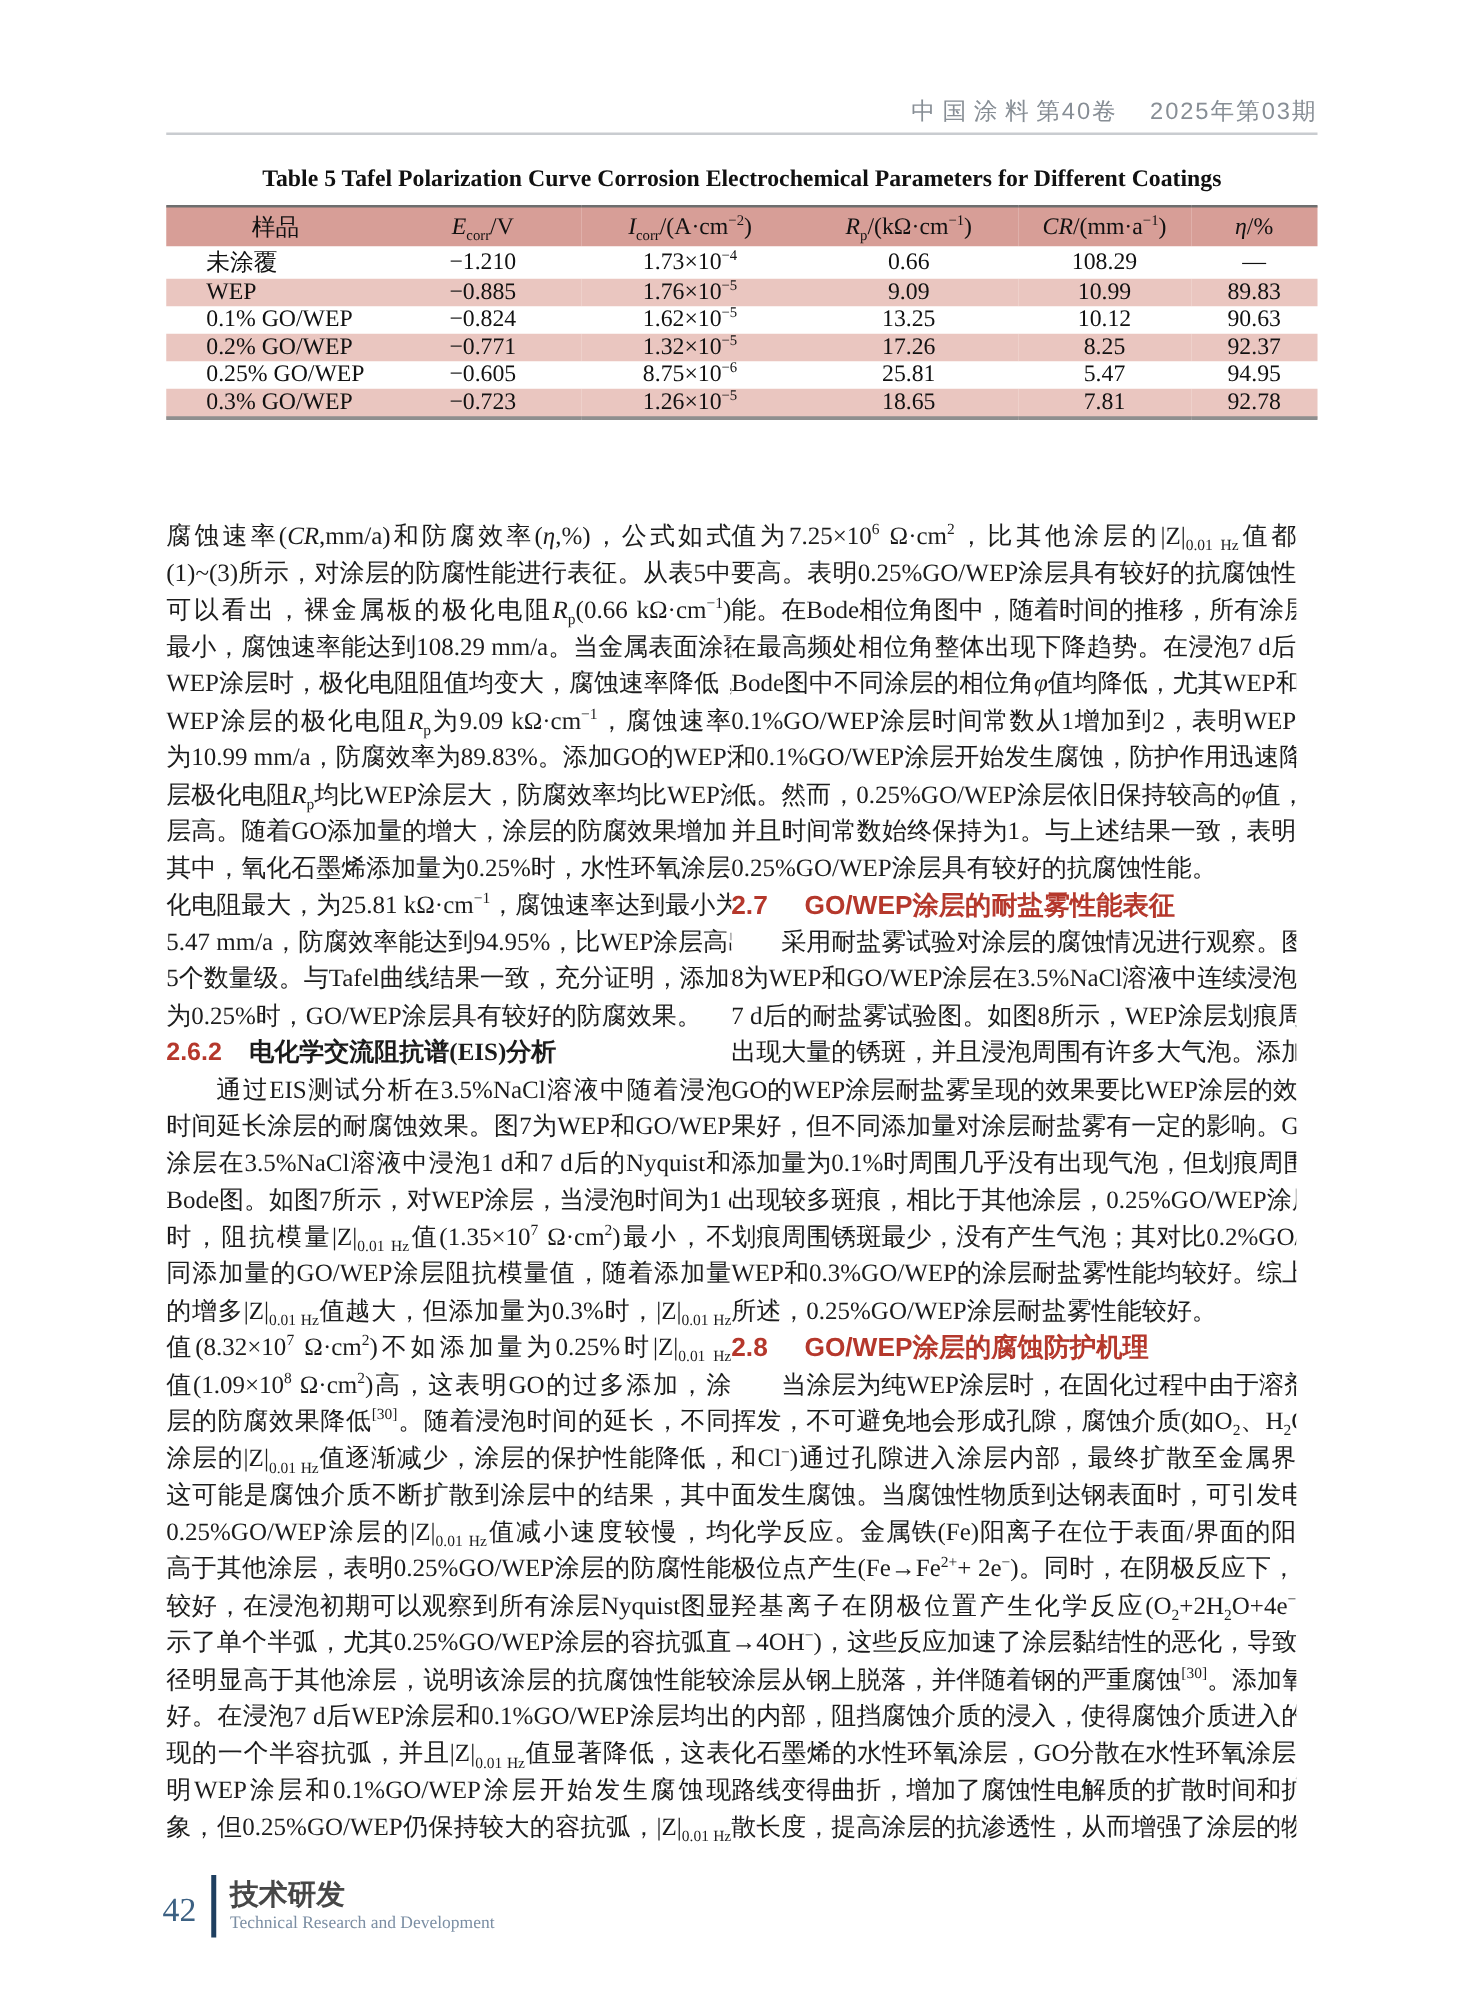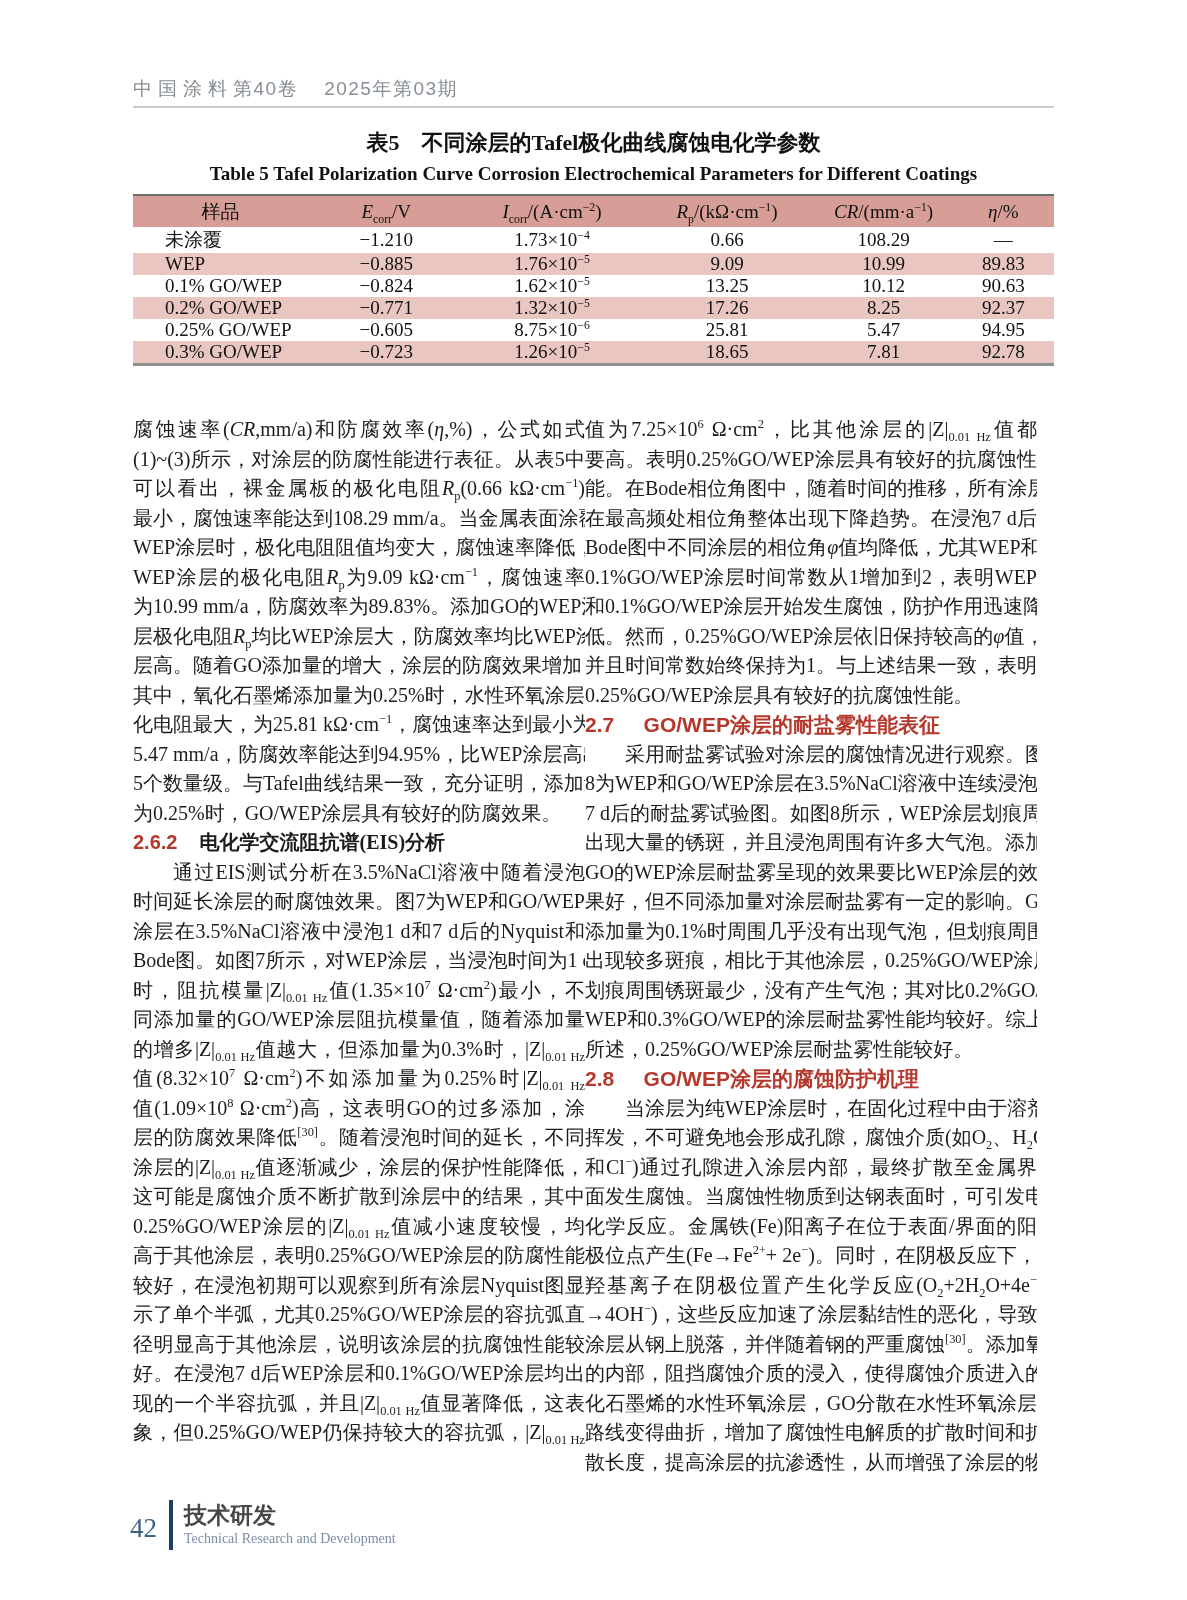--- a/index.html
+++ b/index.html
@@ -19,21 +19,21 @@
   html,body{margin:0;padding:0;}
   body{
     width:1187px;height:1600px;background:#ffffff;position:relative;
     font-family:"Liberation Serif","DejaVu Serif",serif;color:var(--ink);
     overflow:hidden;
   }
 
   
   .running-head{
     position:absolute;left:133px;width:921px;top:76px;
-    display:flex;justify-content:flex-start;align-items:flex-end;
+    display:flex;justify-content:flex-end;align-items:flex-end;
     font-family:"Liberation Sans","DejaVu Sans",sans-serif;
     color:var(--run-gray);font-size:19px;
   }
   .journal-name{letter-spacing:6px;}
   .issue-info span{letter-spacing:1.5px;}
   .issue-no{margin-left:26px;}
   .head-rule{
     position:absolute;left:133px;width:921px;top:106px;height:0;
     border-top:2px solid var(--rule-gray);
   }
@@ -106,21 +106,20 @@
 
 <div class="running-head">
   <span class="journal-name">中国涂料</span>
   <span class="issue-info">
     <span>第40卷</span><span class="issue-no">2025年第03期</span>
   </span>
 </div>
 <div class="head-rule"></div>
 
 <div class="table-area">
-  <div class="tbl-title-cn">表5　不同涂层的Tafel极化曲线腐蚀电化学参数</div>
   <div class="tbl-title-en">Table 5   Tafel Polarization Curve Corrosion Electrochemical Parameters for Different Coatings</div>
   <table class="datatable">
     <colgroup>
       <col class="w1">
         <col class="w2">
         <col class="w3">
         <col class="w4">
         <col class="w5">
         <col class="w6">
     </colgroup>
@@ -216,20 +215,21 @@
       <div class="line">层的防腐效果降低<sup>[30]</sup>。随着浸泡时间的延长，不同</div>
       <div class="line">涂层的|Z|<sub>0.01 Hz</sub>值逐渐减少，涂层的保护性能降低，</div>
       <div class="line">这可能是腐蚀介质不断扩散到涂层中的结果，其中</div>
       <div class="line">0.25%GO/WEP涂层的|Z|<sub>0.01 Hz</sub>值减小速度较慢，均</div>
       <div class="line">高于其他涂层，表明0.25%GO/WEP涂层的防腐性能</div>
       <div class="line">较好，在浸泡初期可以观察到所有涂层Nyquist图显</div>
       <div class="line">示了单个半弧，尤其0.25%GO/WEP涂层的容抗弧直</div>
       <div class="line">径明显高于其他涂层，说明该涂层的抗腐蚀性能较</div>
       <div class="line">好。在浸泡7 d后WEP涂层和0.1%GO/WEP涂层均出</div>
       <div class="line">现的一个半容抗弧，并且|Z|<sub>0.01 Hz</sub>值显著降低，这表</div>
+      <div class="line">明WEP涂层和0.1%GO/WEP涂层开始发生腐蚀现</div>
       <div class="line">象，但0.25%GO/WEP仍保持较大的容抗弧，|Z|<sub>0.01 Hz</sub></div>
     </div>
   <div class="col">
       <div class="line">值为7.25×10<sup>6</sup> Ω·cm<sup>2</sup>，比其他涂层的|Z|<sub>0.01 Hz</sub>值都</div>
       <div class="line">要高。表明0.25%GO/WEP涂层具有较好的抗腐蚀性</div>
       <div class="line">能。在Bode相位角图中，随着时间的推移，所有涂层</div>
       <div class="line">在最高频处相位角整体出现下降趋势。在浸泡7 d后</div>
       <div class="line">Bode图中不同涂层的相位角<i>φ</i>值均降低，尤其WEP和</div>
       <div class="line">0.1%GO/WEP涂层时间常数从1增加到2，表明WEP</div>
       <div class="line">和0.1%GO/WEP涂层开始发生腐蚀，防护作用迅速降</div>

